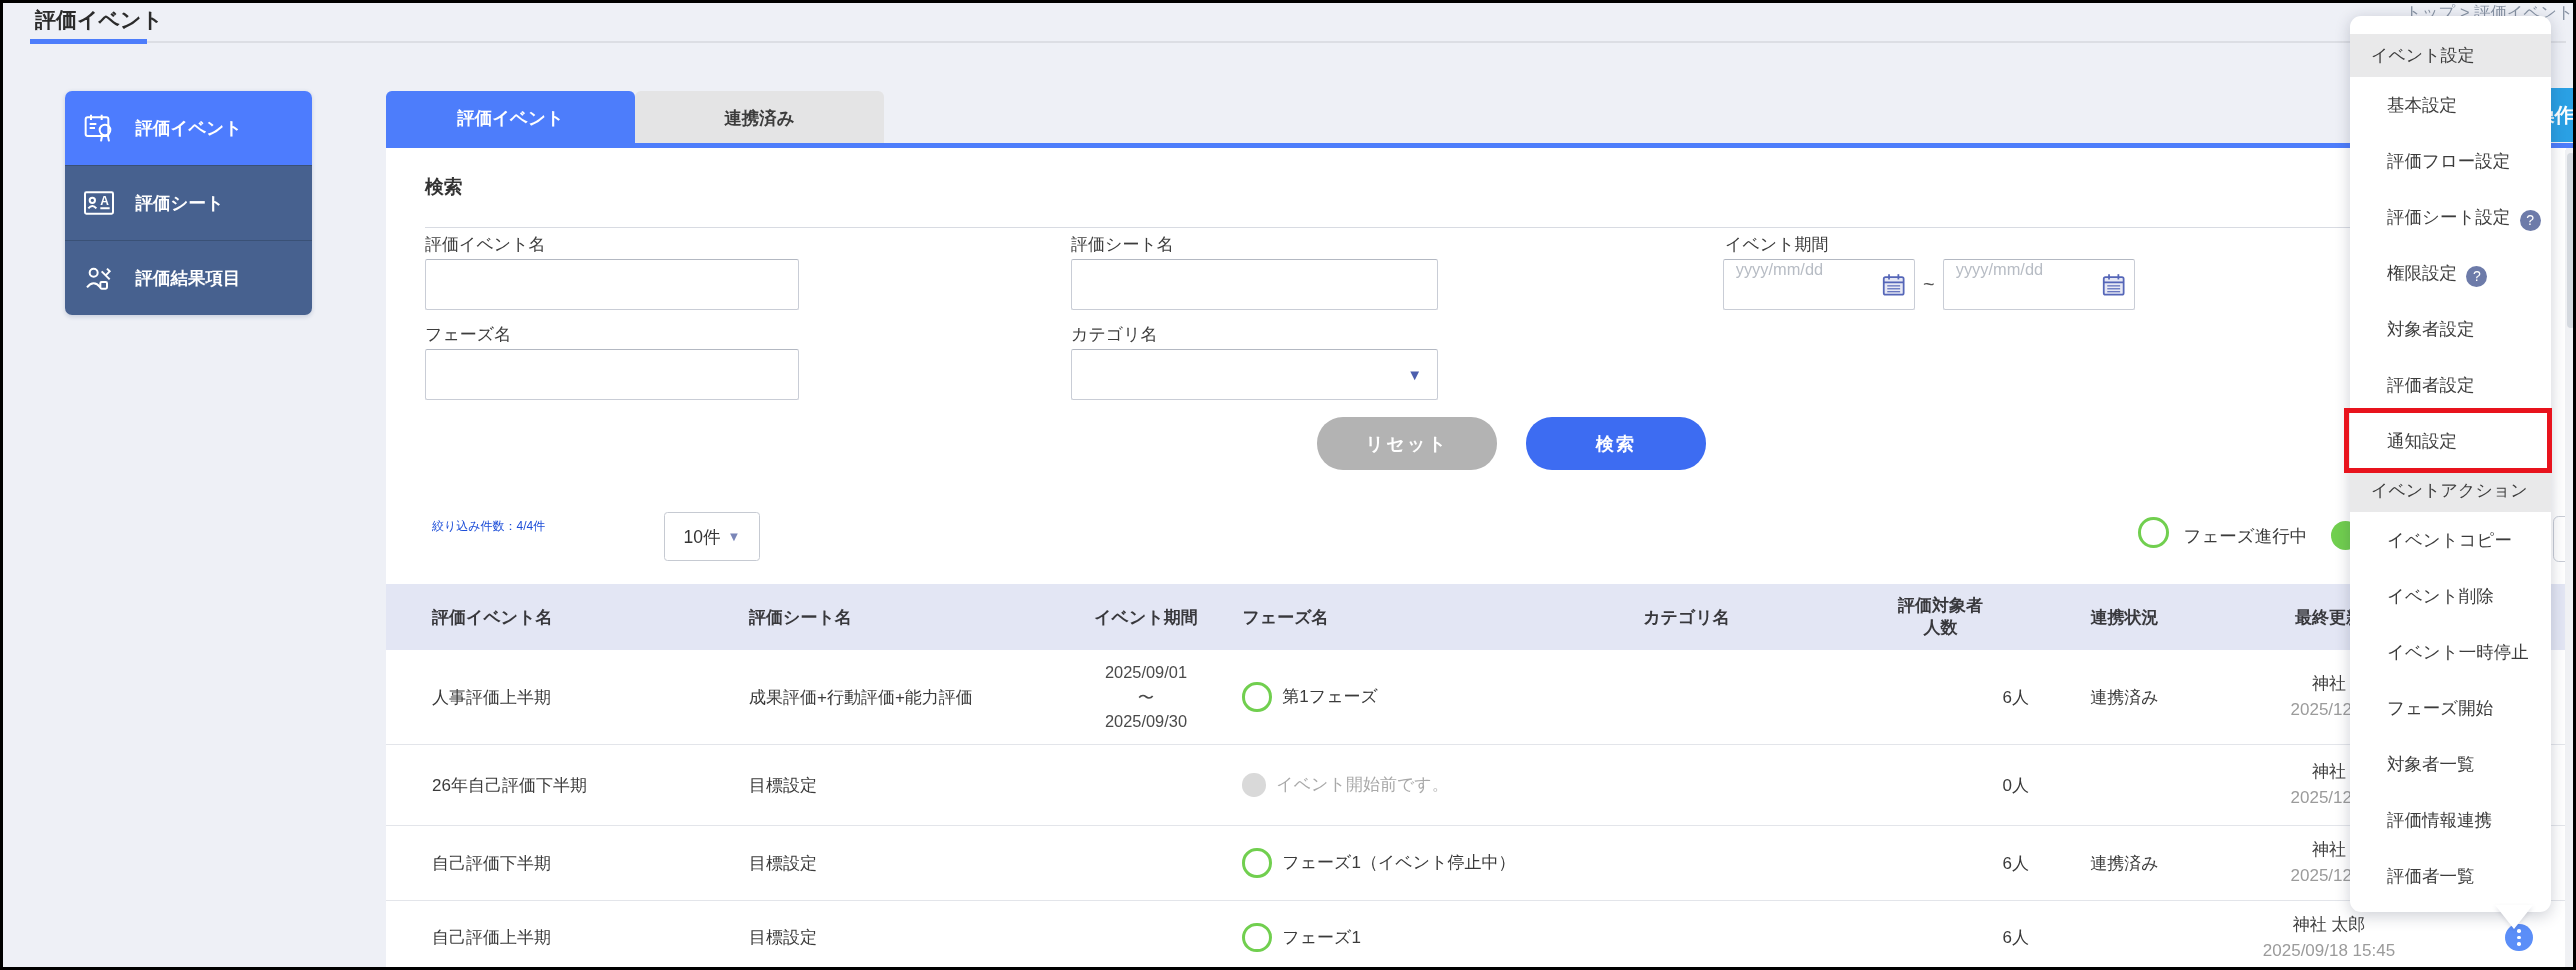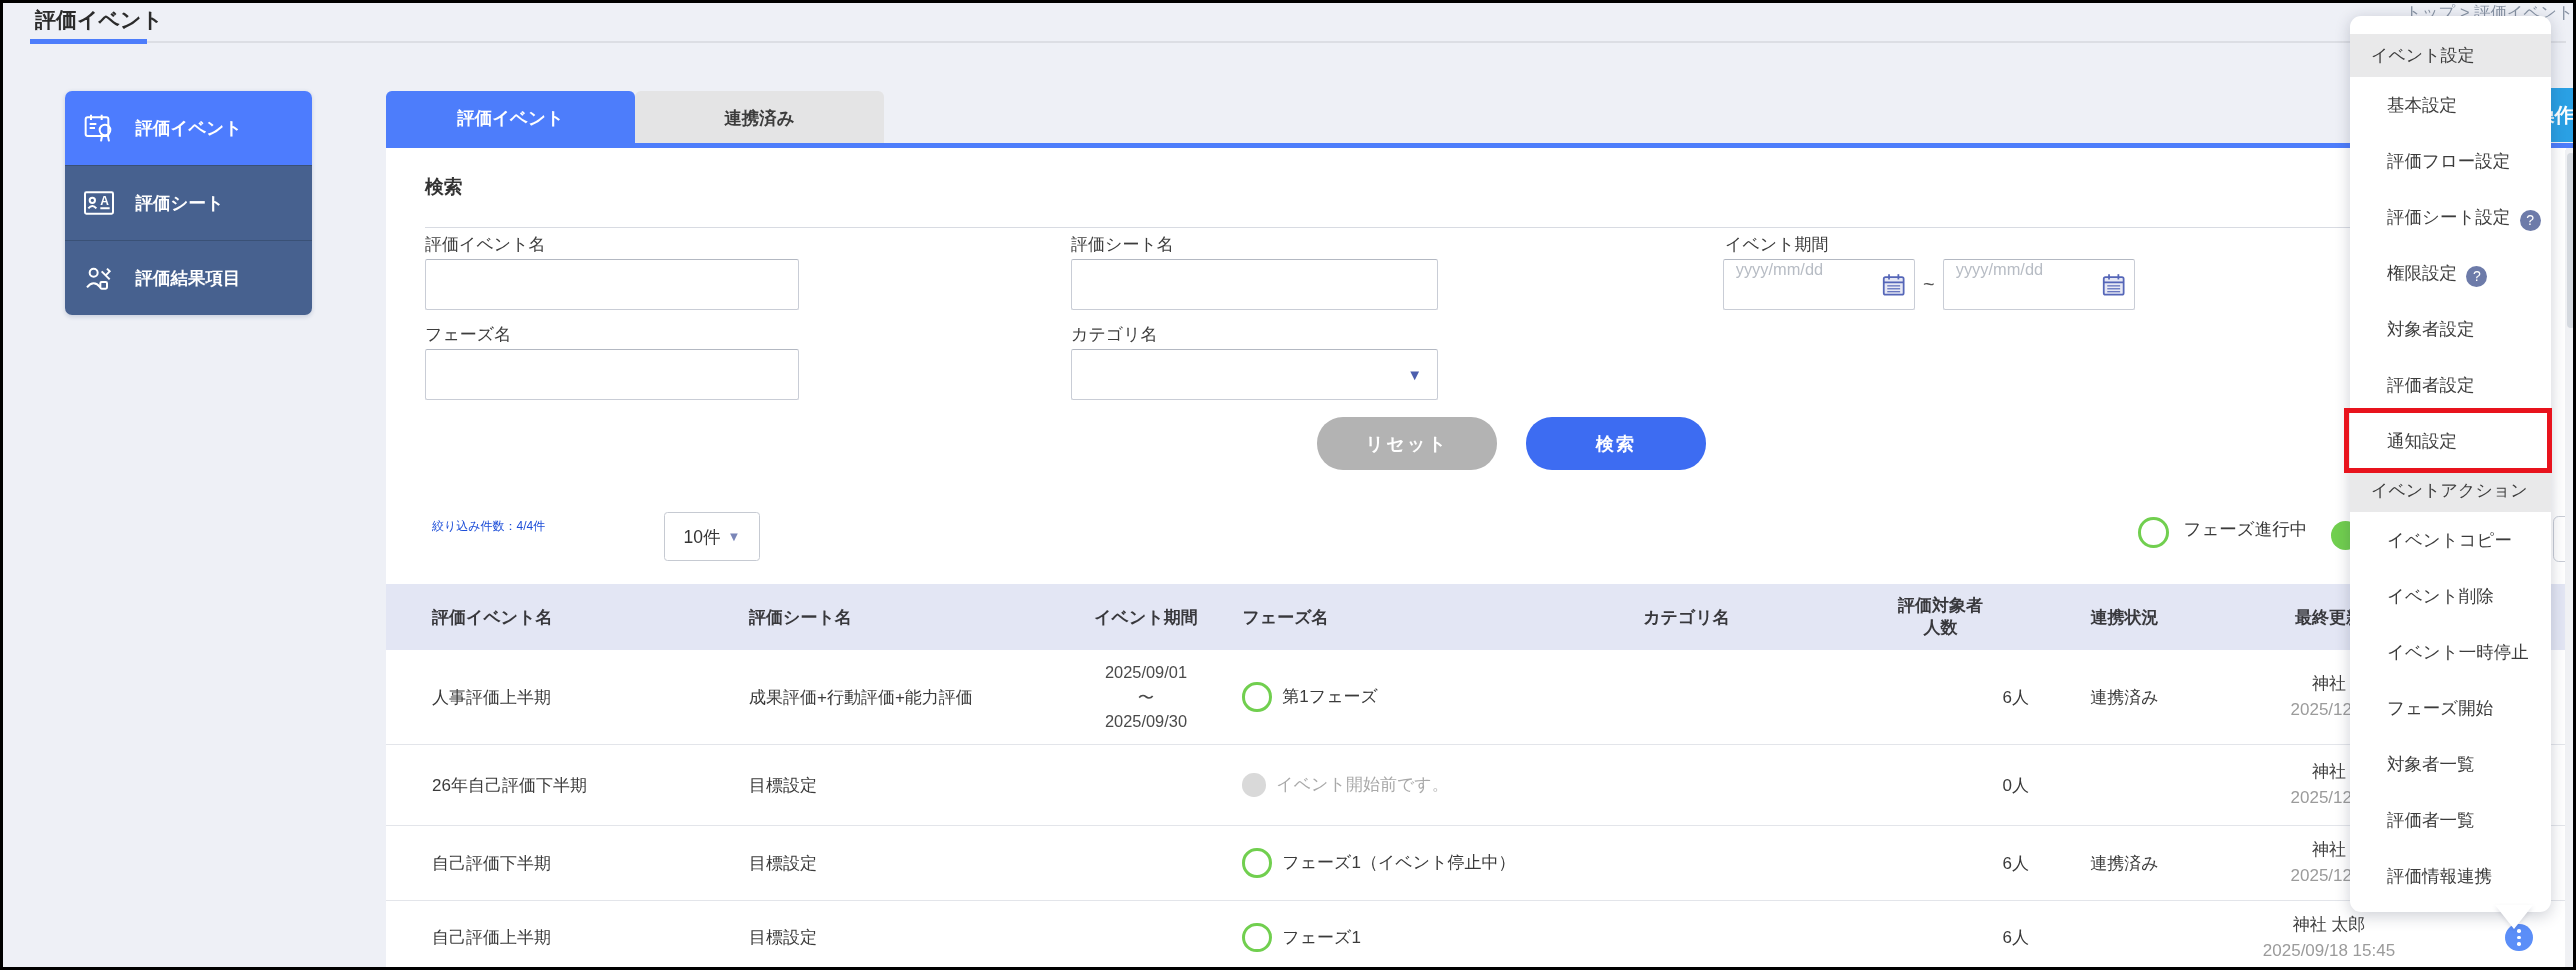--- a/index.html
+++ b/index.html
@@ -41,21 +41,21 @@
   .select-arrow{position:absolute;right:15px;top:16.4px;font-size:15px;color:#4c5fae;z-index:4;}
   .btn{top:417px;height:53px;width:180px;border-radius:26px;display:flex;align-items:center;justify-content:center;
        color:#fff;font-size:18px;font-weight:bold;letter-spacing:2.3px;z-index:3;cursor:pointer;}
   .btn-reset{left:1317px;background:#b3b3b3;}
   .btn-search{left:1526px;background:#3d6cf2;}
   
   .count-text{left:432px;top:518px;font-size:12px;color:#1d4ed8;z-index:3;}
   .page-size{left:664px;top:512px;width:96px;height:49px;border:1.2px solid #c6cad2;border-radius:3.5px;background:#fff;
        display:flex;align-items:center;justify-content:center;gap:7px;font-size:17.5px;color:#333;z-index:3;cursor:pointer;box-sizing:border-box;}
   .page-size .arrow{font-size:13px;color:#7a86b8;}
-  .legend{left:2138px;top:517px;display:flex;align-items:flex-start;gap:15px;z-index:3;}
+  .legend{left:2138px;top:517px;display:flex;align-items:flex-end;gap:15px;z-index:3;}
   .ring{width:23.4px;height:23.4px;border:3.5px solid #71cf4f;border-radius:50%;background:#fff;flex:none;box-sizing:content-box;}
   .legend-ring{width:24.5px;height:24.5px;border:3.5px solid #71cf4f;border-radius:50%;background:#fff;}
   .legend-label{font-size:17.5px;color:#3b3b3b;white-space:nowrap;}
   .legend-filled{left:2331px;top:521px;width:29px;height:29px;border-radius:50%;background:#71cf4f;z-index:5;}
   .cutoff-box{left:2553px;top:516px;width:41px;height:44px;border:1.8px solid #c9cdd6;border-radius:5.8px;background:#fff;z-index:3;}
   
   .table{left:386px;top:584px;width:2180px;z-index:3;}
   .thead{display:flex;align-items:center;height:66px;background:#e3e6f4;font-size:17px;font-weight:600;color:#38383c;}
   .trow{display:flex;align-items:center;border-bottom:1.2px solid #e3e5ea;background:#fff;font-size:17px;}
   .cell{flex:none;box-sizing:border-box;}
@@ -342,22 +342,22 @@
     <div class="menu-item"><span>権限設定</span><span class="info-icon">?</span></div>
     <div class="menu-item"><span>対象者設定</span></div>
     <div class="menu-item"><span>評価者設定</span></div>
     <div class="menu-item hl"><span>通知設定</span></div>
     <div class="menu-header">イベントアクション</div>
     <div class="menu-item"><span>イベントコピー</span></div>
     <div class="menu-item"><span>イベント削除</span></div>
     <div class="menu-item"><span>イベント一時停止</span></div>
     <div class="menu-item"><span>フェーズ開始</span></div>
     <div class="menu-item"><span>対象者一覧</span></div>
+    <div class="menu-item"><span>評価情報連携</span></div>
     <div class="menu-item"><span>評価者一覧</span></div>
-    <div class="menu-item"><span>評価情報連携</span></div>
   </div>
   <div class="abs menu-caret"></div>
 
   <div class="abs frame" style="left:0;top:0;width:2576px;height:2.9px;"></div>
   <div class="abs frame" style="left:0;top:967px;width:2576px;height:2.9px;"></div>
   <div class="abs frame" style="left:0;top:0;width:2.9px;height:970px;"></div>
   <div class="abs frame" style="left:2573px;top:0;width:2.9px;height:970px;"></div>
 </div>
 
 

